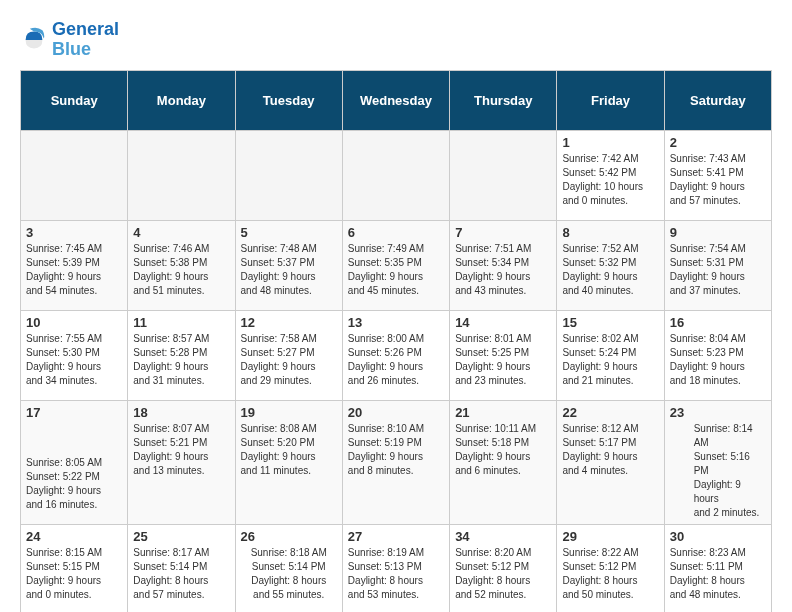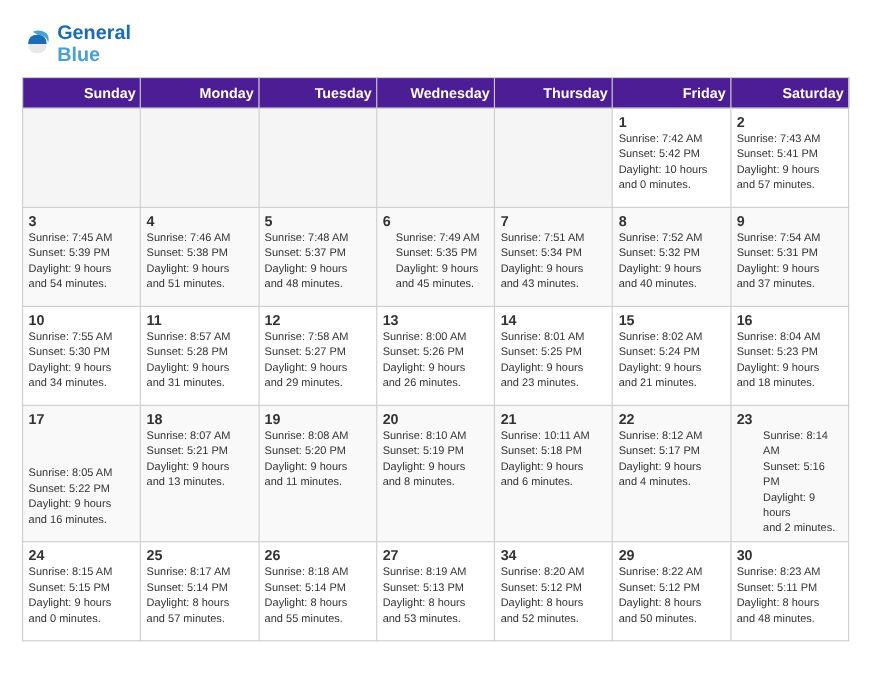--- a/index.html
+++ b/index.html
@@ -45,25 +45,25 @@
     .location-title {
       font-size: 16px;
       color: #555;
     }
     table {
       width: 100%;
       border-collapse: collapse;
       table-layout: fixed;
     }
     th {
-      background-color: #4c1d95;
+      background-color: #0c4a6e;
       color: #fff;
       font-size: 13px;
-      padding: 6px 4px;
-      text-align: right;
+      padding: 22px 4px;
+      text-align: center;
       border: 1px solid #ccc;
     }
     td {
       border: 1px solid #ccc;
       vertical-align: top;
       padding: 4px 5px;
       font-size: 10.5px;
       color: #333;
       height: 90px;
       background: #fff;
@@ -159,21 +159,21 @@
         </td>
         <td>
           <span class="day-number">5</span>
           <div class="cell-text" style="white-space: pre-line;">Sunrise: 7:48 AM
 Sunset: 5:37 PM
 Daylight: 9 hours
 and 48 minutes.</div>
         </td>
         <td>
           <span class="day-number">6</span>
-          <div class="cell-text" style="white-space: pre-line; margin-left: 12px;">Sunrise: 7:49 AM
+          <div class="cell-text" style="white-space: pre-line;">Sunrise: 7:49 AM
 Sunset: 5:35 PM
 Daylight: 9 hours
 and 45 minutes.</div>
         </td>
         <td>
           <span class="day-number">7</span>
           <div class="cell-text" style="white-space: pre-line;">Sunrise: 7:51 AM
 Sunset: 5:34 PM
 Daylight: 9 hours
 and 43 minutes.</div>
@@ -305,21 +305,21 @@
         </td>
         <td>
           <span class="day-number">25</span>
           <div class="cell-text" style="white-space: pre-line;">Sunrise: 8:17 AM
 Sunset: 5:14 PM
 Daylight: 8 hours
 and 57 minutes.</div>
         </td>
         <td>
           <span class="day-number">26</span>
-          <div class="cell-text" style="white-space: pre-line;">Sunrise: 8:18 AM
+          <div class="cell-text" style="white-space: pre-line; text-align: center;">Sunrise: 8:18 AM
 Sunset: 5:14 PM
 Daylight: 8 hours
 and 55 minutes.</div>
         </td>
         <td>
           <span class="day-number">27</span>
           <div class="cell-text" style="white-space: pre-line;">Sunrise: 8:19 AM
 Sunset: 5:13 PM
 Daylight: 8 hours
 and 53 minutes.</div>

